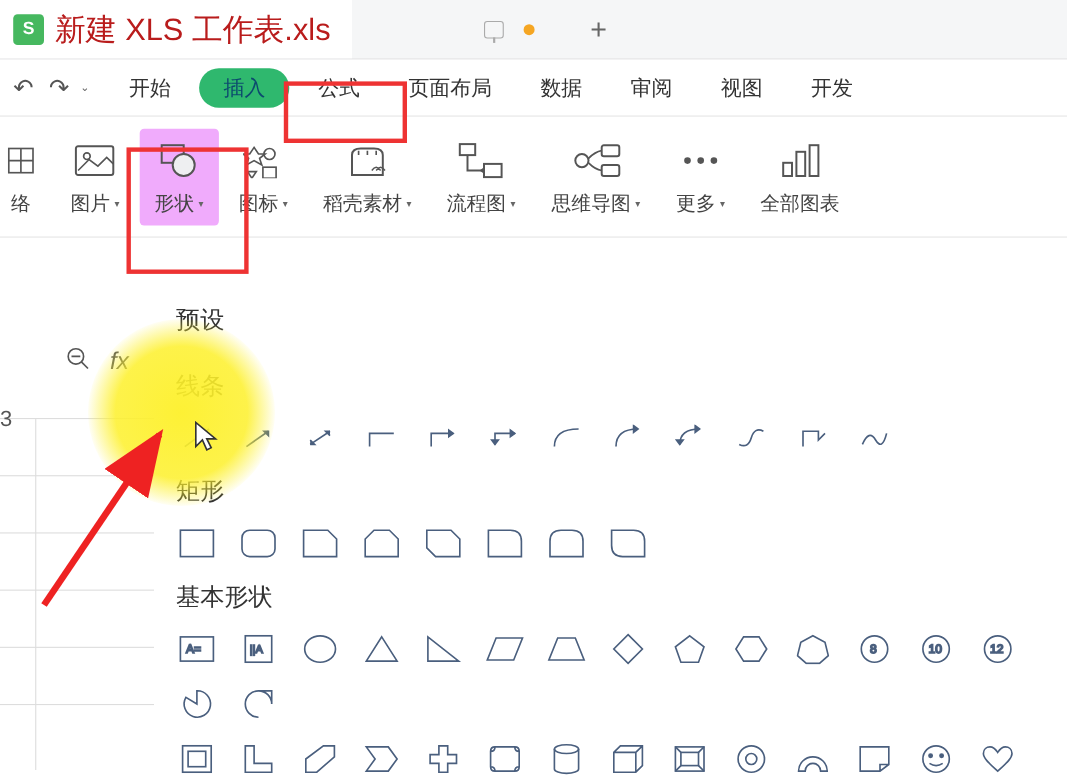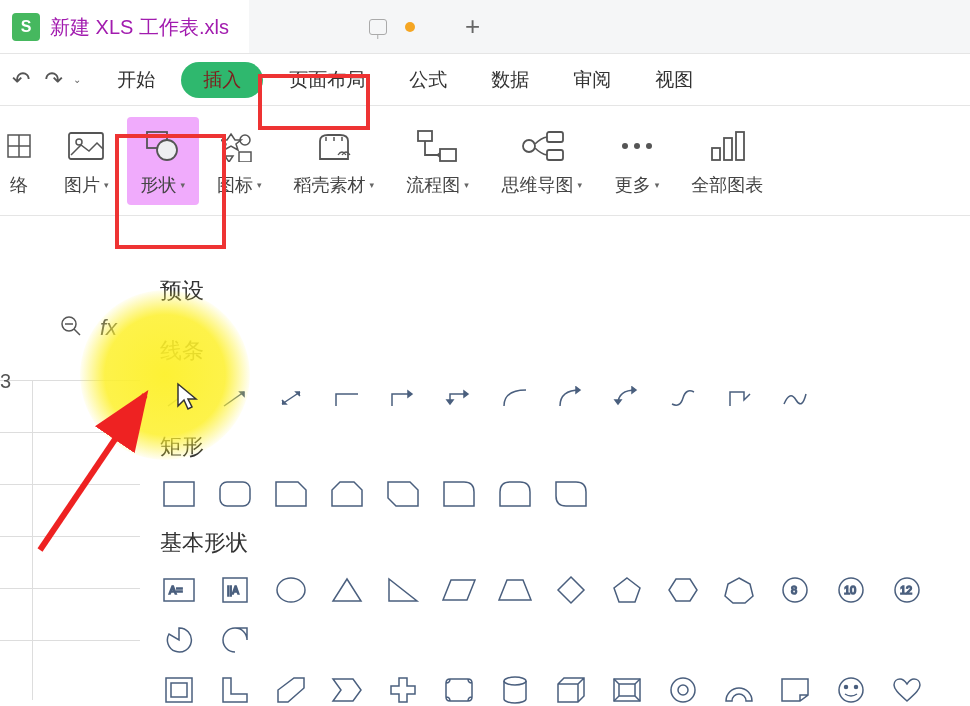--- a/index.html
+++ b/index.html
@@ -1,33 +1,33 @@
 <!DOCTYPE html>
 <html><head>
   <meta charset="utf-8">
   <style>
     * { margin: 0; padding: 0; box-sizing: border-box; }
     body { font-family: "Microsoft YaHei", sans-serif; background: #fff; width: 970px; height: 706px; overflow: hidden; position: relative; }
     
     .title-bar { height: 54px; background: #f5f6f7; display: flex; align-items: center; padding: 0; border-bottom: 1px solid #e5e5e5; }
     .tab-active { display: flex; align-items: center; background: #fff; height: 100%; padding: 0 20px 0 12px; border-top: 1px solid transparent; }
     .app-icon { width: 28px; height: 28px; background: #46b85f; border-radius: 4px; display: flex; align-items: center; justify-content: center; color: #fff; font-weight: bold; font-size: 16px; margin-right: 10px; }
-    .tab-title { font-size: 20px; color: #a21caf; }
+    .tab-title { font-size: 28px; color: #b91c1c; }
     .tab-extras { display: flex; align-items: center; gap: 18px; margin-left: 120px; }
     .presentation-icon { width: 18px; height: 16px; border: 1.5px solid #aaa; border-radius: 3px; position: relative; }
     .presentation-icon::after { content: ''; position: absolute; bottom: -5px; left: 50%; transform: translateX(-50%); width: 1.5px; height: 5px; background: #aaa; }
     .dot-indicator { width: 10px; height: 10px; background: #f5a623; border-radius: 50%; }
     .new-tab-btn { margin-left: 50px; font-size: 26px; color: #666; cursor: pointer; }
     
     .menu-bar { height: 52px; display: flex; align-items: center; padding: 0 12px; border-bottom: 1px solid #e5e5e5; gap: 8px; }
     .history-btns { display: flex; align-items: center; gap: 14px; margin-right: 10px; }
     .undo-icon, .redo-icon { font-size: 22px; color: #555; cursor: pointer; }
     .dropdown-arrow-small { font-size: 10px; color: #666; margin-left: -4px; }
     .menu-item { font-size: 19px; color: #333; padding: 6px 18px; cursor: pointer; }
-    .menu-item.active { background: #2fb86e; color: #7f1d1d; border-radius: 20px; padding: 5px 22px; }
+    .menu-item.active { background: #2fb86e; color: #0c4a6e; border-radius: 20px; padding: 5px 22px; }
     
     .ribbon { height: 110px; display: flex; align-items: center; padding: 8px 6px; gap: 4px; border-bottom: 1px solid #e5e5e5; }
     .ribbon-item { display: flex; flex-direction: column; align-items: center; justify-content: center; padding: 8px 14px; cursor: pointer; min-width: 60px; position: relative; }
     .ribbon-item.selected { background: #f0abfc; border-radius: 4px; }
     .ribbon-icon { height: 42px; display: flex; align-items: center; justify-content: center; margin-bottom: 6px; }
     .ribbon-label { font-size: 18px; color: #444; display: flex; align-items: center; gap: 2px; }
     .dropdown-caret { font-size: 9px; color: #666; margin-left: 2px; }
     .formula-bar { height: 56px; display: flex; align-items: center; padding: 0 20px; gap: 18px; }
     .fx-icon { font-style: italic; font-size: 22px; color: #555; }
     .cells-bg { position: absolute; left: 0; top: 380px; width: 140px; }
@@ -63,25 +63,26 @@
 </div>
 
 <div class="menu-bar">
   <div class="history-btns">
     <span class="undo-icon">↶</span>
     <span class="redo-icon">↷</span>
     <span class="dropdown-arrow-small">⌄</span>
   </div>
   <div class="menu-item">开始</div>
   <div class="menu-item active">插入</div>
+  <div class="menu-item">公式</div>
   <div class="menu-item">页面布局</div>
-  <div class="menu-item">公式</div>
   <div class="menu-item">数据</div>
   <div class="menu-item">审阅</div>
   <div class="menu-item">视图</div>
+  <div class="menu-item">开发</div>
 </div>
 
 <div class="ribbon">
   <div class="ribbon-item" style="min-width:30px; padding-left:0;">
     <div class="ribbon-icon">
         <svg width="26" height="26">
           <rect x="2" y="2" width="22" height="22" stroke="#555" fill="none" stroke-width="1.5"></rect>
           <line x1="2" y1="13" x2="24" y2="13" stroke="#555" stroke-width="1.5"></line>
           <line x1="13" y1="2" x2="13" y2="24" stroke="#555" stroke-width="1.5"></line>
         </svg>

